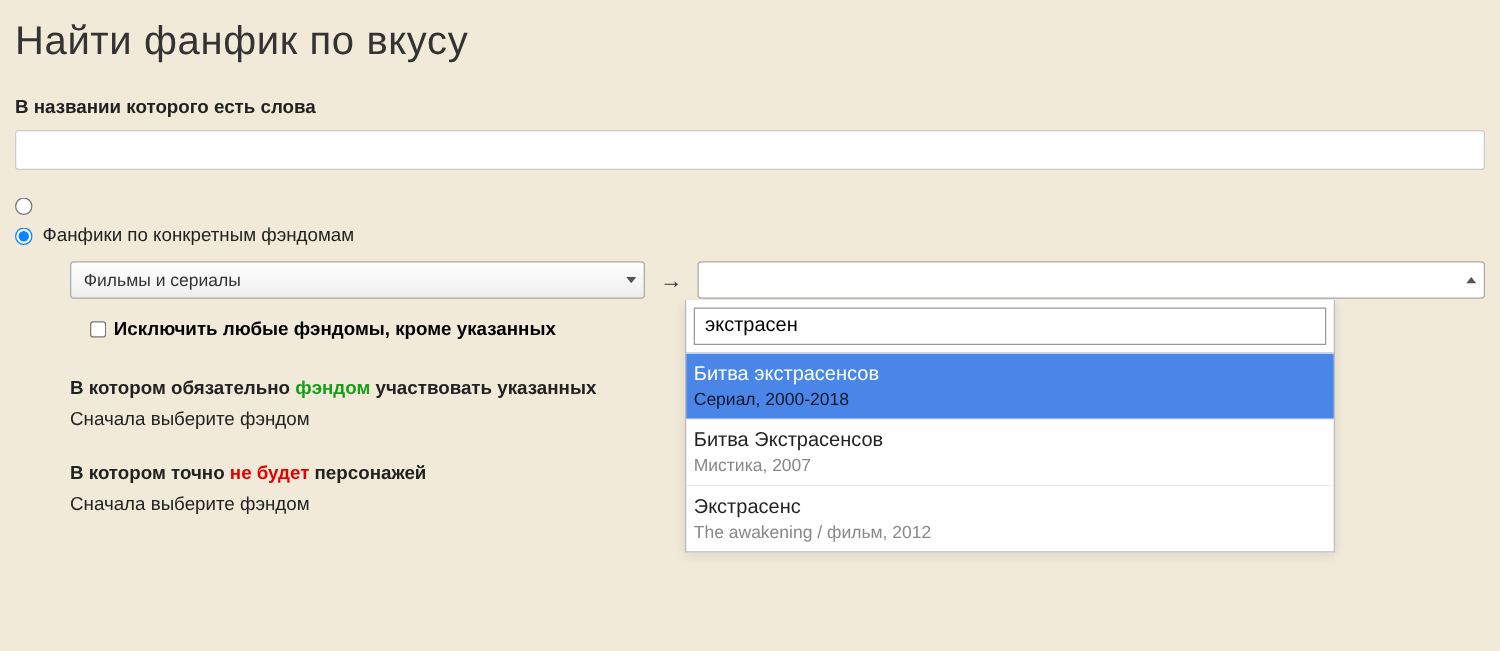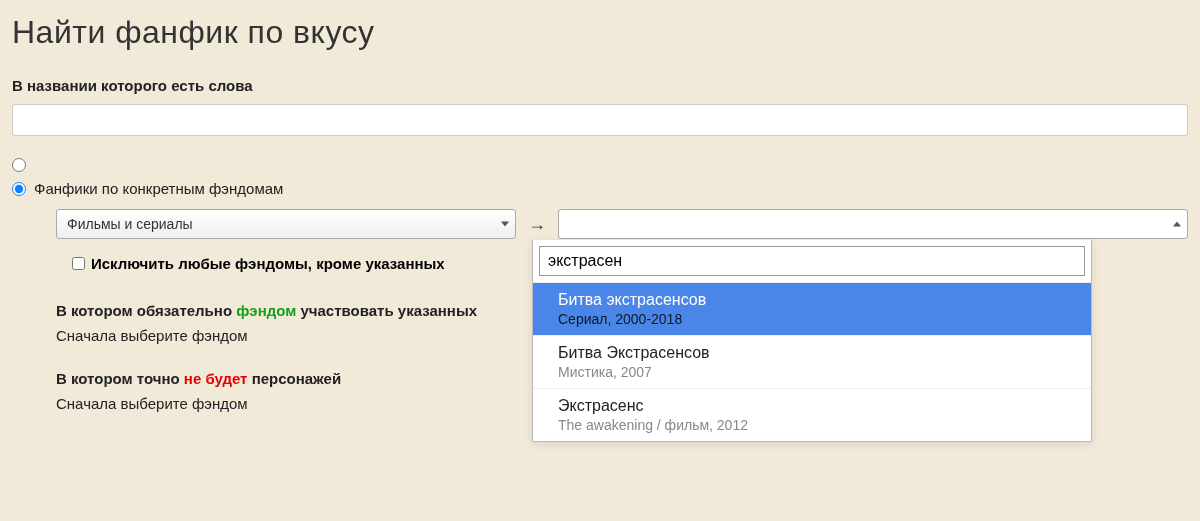--- a/index.html
+++ b/index.html
@@ -85,43 +85,43 @@
       margin-bottom: 30px;
     }
     input[type=checkbox] { width: 13px; height: 13px; }
     .section-heading { font-size: 15px; font-weight: 700; margin-bottom: 8px; }
     .green { color: #1a9e1a; }
     .red { color: #e60000; }
     .hint { font-size: 15px; color: #222; margin-bottom: 26px; }
 
     .autocomplete {
       position: absolute;
-      left: 532px;
+      left: 548px;
       top: 240px;
-      width: 560px;
+      width: 520px;
       background: #fff;
       border: 1px solid #bbb;
       border-top: none;
       box-shadow: 0 2px 8px rgba(0,0,0,.1);
       z-index: 10;
     }
     .ac-input-wrap {
       padding: 6px;
     }
     .ac-input {
       width: 100%;
       height: 30px;
       border: 1px solid #999;
       padding: 4px 8px;
       font-size: 16px;
       font-family: inherit;
     }
     .ac-list { list-style: none; }
     .ac-item {
-      padding: 8px 25px;
+      padding: 8px 6px;
       cursor: pointer;
       border-top: 1px solid #eee;
     }
     .ac-item.highlight { background: #4a86e8; }
     .ac-title { font-size: 16px; color: #222; }
     .ac-sub { font-size: 14px; color: #888; display: block; margin-top: 2px; }
     .ac-item.highlight .ac-title { color: #fff; }
     .ac-item.highlight .ac-sub { color: #0f172a; }
   </style>
 </head>

